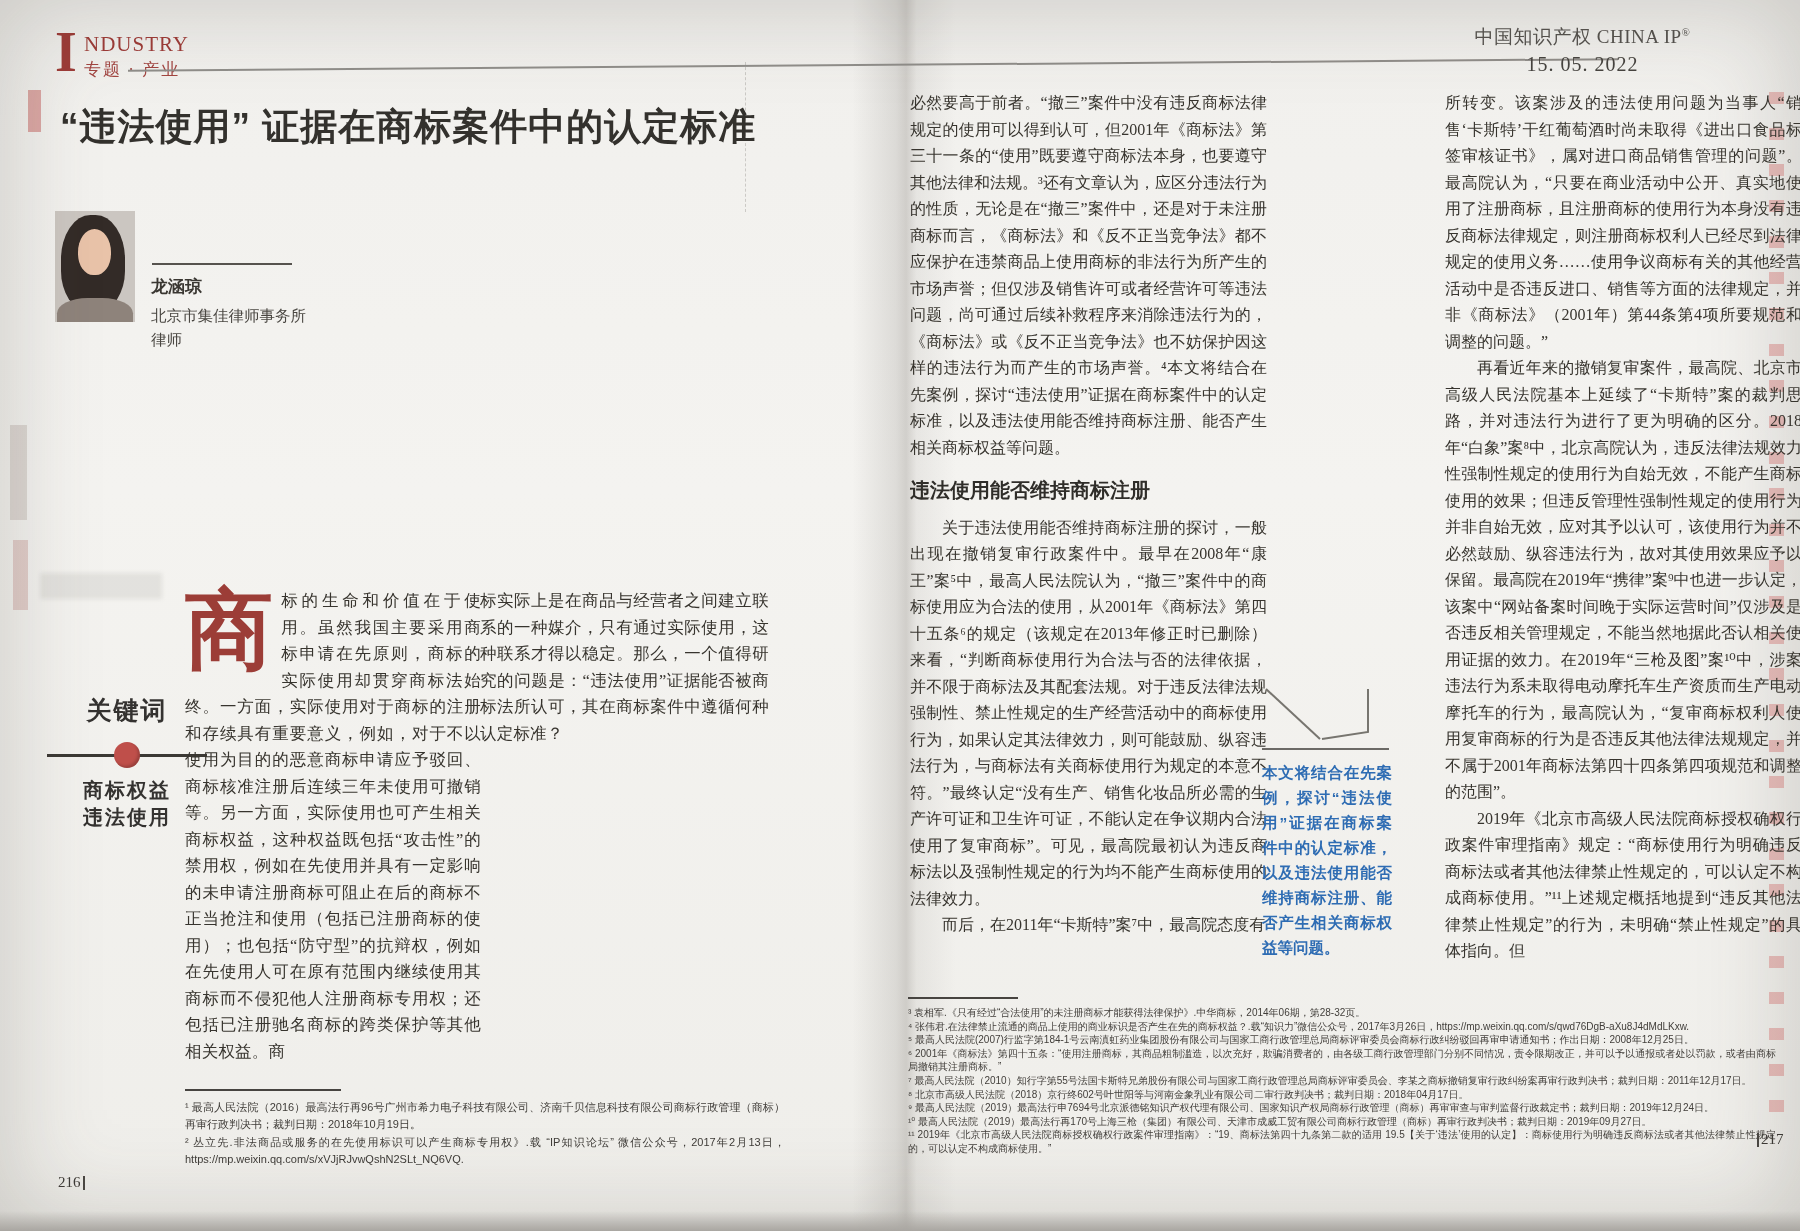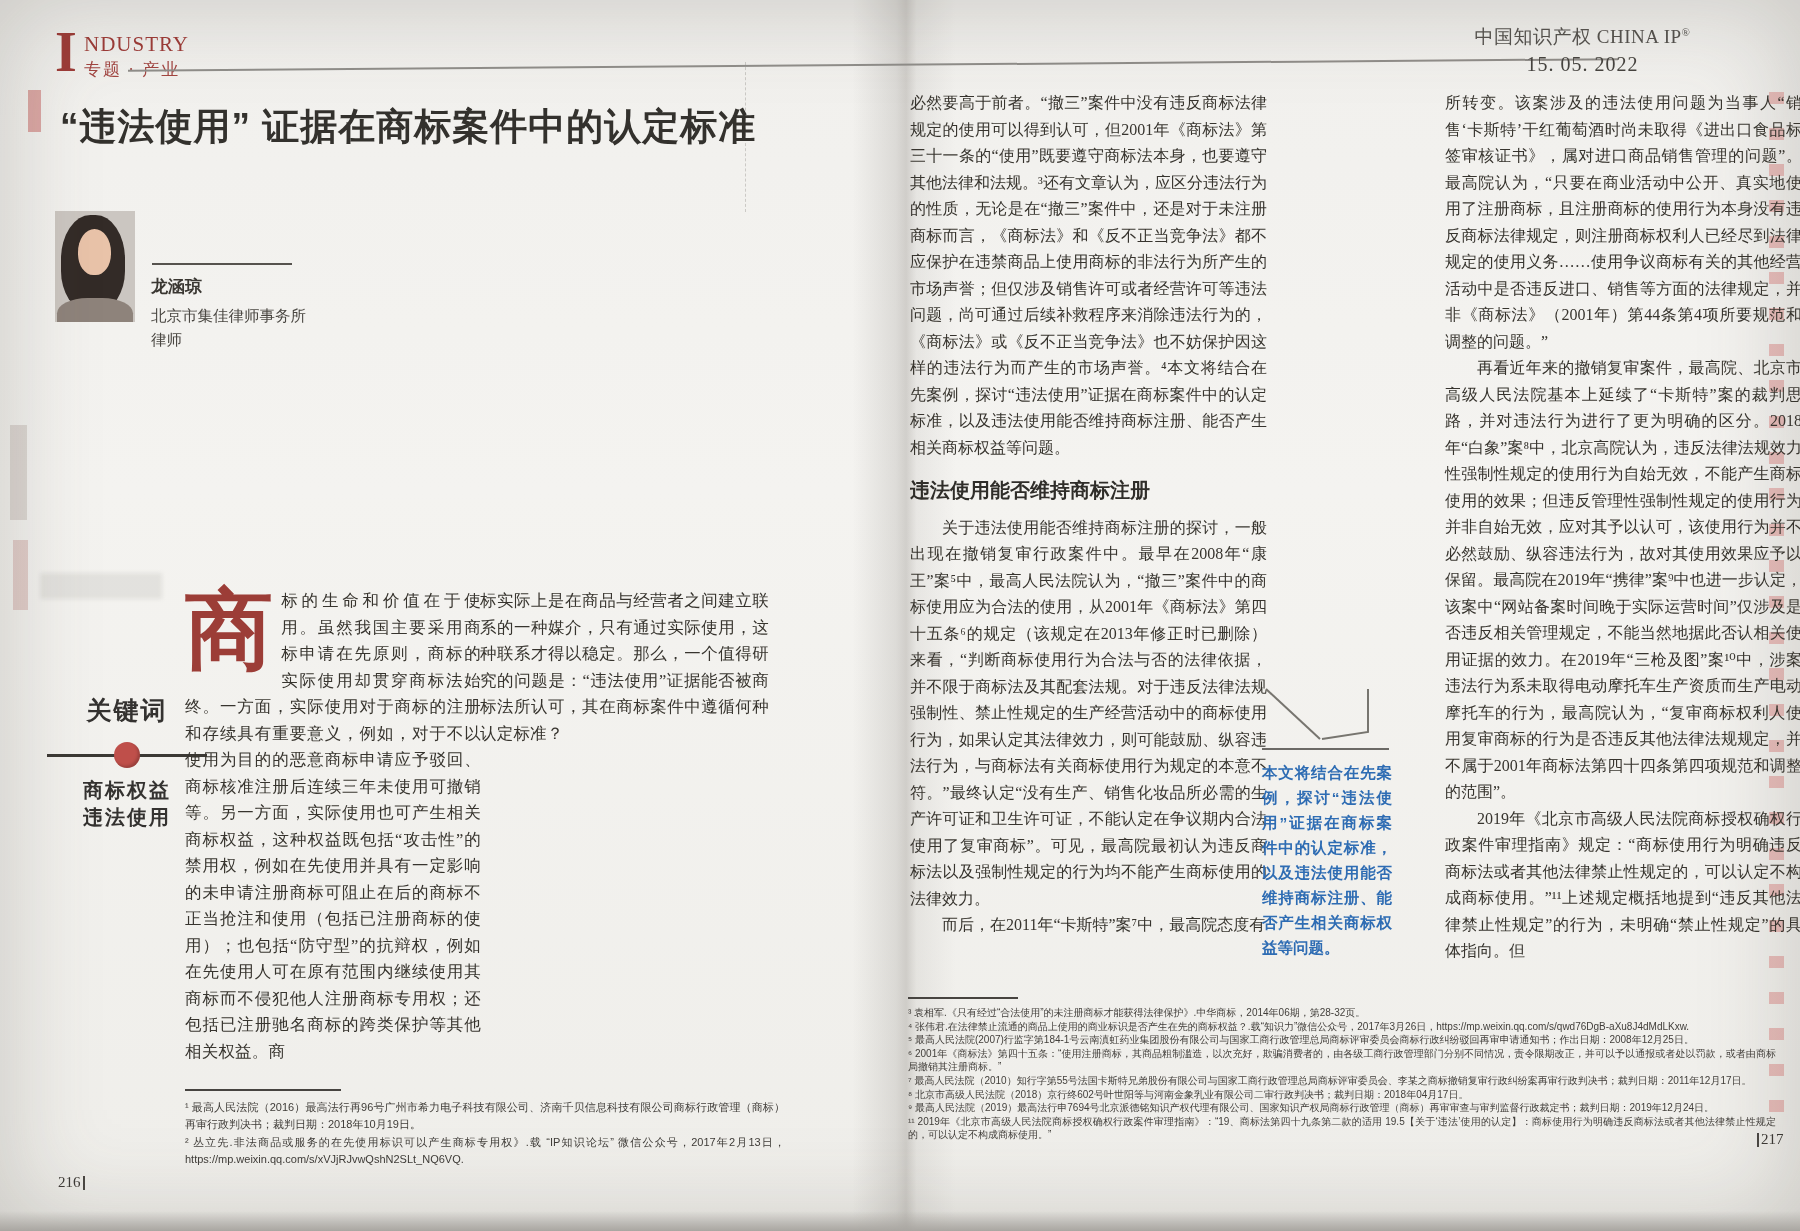--- a/index.html
+++ b/index.html
@@ -155,20 +155,21 @@
 
   <div class="abs fn-div-r"></div>
   <div class="abs fns-right">
     <p>³ 袁相军.《只有经过“合法使用”的未注册商标才能获得法律保护》.中华商标，2014年06期，第28-32页。</p>
     <p>⁴ 张伟君.在法律禁止流通的商品上使用的商业标识是否产生在先的商标权益？.载“知识力”微信公众号，2017年3月26日，https://mp.weixin.qq.com/s/qwd76DgB-aXu8J4dMdLKxw.</p>
     <p>⁵ 最高人民法院(2007)行监字第184-1号云南滇虹药业集团股份有限公司与国家工商行政管理总局商标评审委员会商标行政纠纷驳回再审申请通知书；作出日期：2008年12月25日。</p>
     <p>⁶ 2001年《商标法》第四十五条：“使用注册商标，其商品粗制滥造，以次充好，欺骗消费者的，由各级工商行政管理部门分别不同情况，责令限期改正，并可以予以通报或者处以罚款，或者由商标局撤销其注册商标。”</p>
     <p>⁷ 最高人民法院（2010）知行字第55号法国卡斯特兄弟股份有限公司与国家工商行政管理总局商标评审委员会、李某之商标撤销复审行政纠纷案再审行政判决书；裁判日期：2011年12月17日。</p>
     <p>⁸ 北京市高级人民法院（2018）京行终602号叶世阳等与河南金象乳业有限公司二审行政判决书；裁判日期：2018年04月17日。</p>
     <p>⁹ 最高人民法院（2019）最高法行申7694号北京派德铭知识产权代理有限公司、国家知识产权局商标行政管理（商标）再审审查与审判监督行政裁定书；裁判日期：2019年12月24日。</p>
+    <p>¹⁰ 最高人民法院（2019）最高法行再170号上海三枪（集团）有限公司、天津市成威工贸有限公司商标行政管理（商标）再审行政判决书；裁判日期：2019年09月27日。</p>
     <p>¹¹ 2019年《北京市高级人民法院商标授权确权行政案件审理指南》：“19、商标法第四十九条第二款的适用 19.5【关于‘违法’使用的认定】：商标使用行为明确违反商标法或者其他法律禁止性规定的，可以认定不构成商标使用。”</p>
   </div>
   <div class="abs pagenum pn-right">
     <span class="pagebar"></span>
     <span>217</span>
   </div>
 
   <div class="abs vignette"></div>
   <div class="abs edge-bottom"></div>
 </div>

